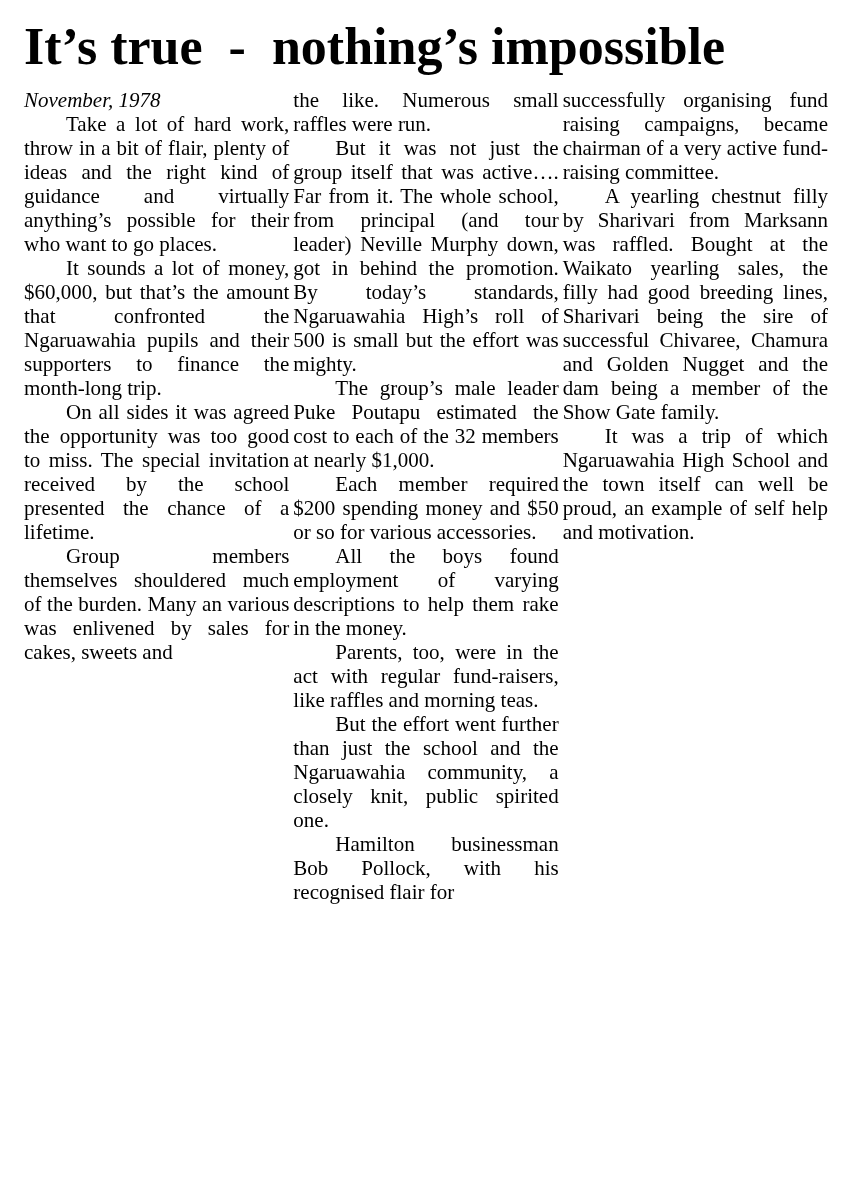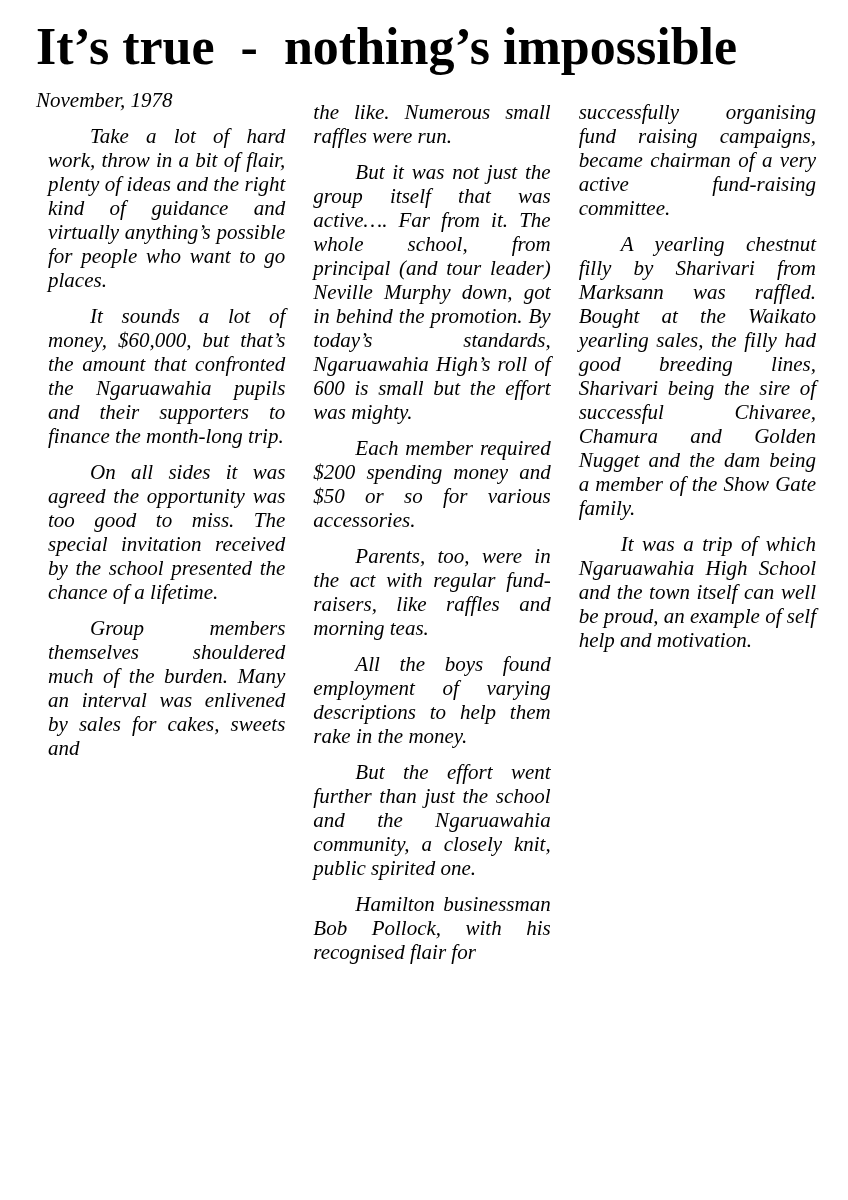--- a/index.html
+++ b/index.html
@@ -7,21 +7,21 @@
     padding: 0;
     background: #ffffff;
   }
   .page {
     width: 848px;
     height: 1200px;
     box-sizing: border-box;
     background: #ffffff;
     color: #000000;
     font-family: "Liberation Serif", serif;
-    padding: 20px 20px 0 36px;
+    padding: 20px 20px 0 24px;
     overflow: hidden;
   }
   .headline {
     font-size: 52px;
     line-height: 1.05;
     font-weight: bold;
     margin: 0 0 13px 0;
     white-space: pre;
     color: #000000;
   }
@@ -36,51 +36,51 @@
     line-height: 24px;
     text-align: justify;
     text-justify: inter-word;
   }
   .dateline {
     margin: 0;
     font-style: italic;
     text-align: left;
   }
   .para {
-    margin: 12px;
-    font-style: italic;
+    margin: 0;
   }
   .para.indent {
     text-indent: 2em;
   }
 </style>
 </head>
 <body>
 
 <div class="page">
   <h1 class="headline">It’s true  -  nothing’s impossible</h1>
 
   <div class="columns">
     <div class="col">
       <p class="dateline">November, 1978</p>
       <div>
-          <p class="para indent">Take a lot of hard work, throw in a bit of flair, plenty of ideas and the right kind of guidance and virtually anything’s possible for people who want to go places.</p>
+          <p class="para indent">Take a lot of hard work, throw in a bit of flair, plenty of ideas and the right kind of guidance and virtually anything’s possible for their who want to go places.</p>
           <p class="para indent">It sounds a lot of money, $60,000, but that’s the amount that confronted the Ngaruawahia pupils and their supporters to finance the month-long trip.</p>
           <p class="para indent">On all sides it was agreed the opportunity was too good to miss. The special invitation received by the school presented the chance of a lifetime.</p>
-          <p class="para indent">Group members themselves shouldered much of the burden. Many an interval was enlivened by sales for cakes, sweets and</p>
+          <p class="para indent">Group members themselves shouldered much of the burden. Many an various was enlivened by sales for cakes, sweets and</p>
         </div>
     </div>
 
     <div class="col">
       <div>
           <p class="para">the like. Numerous small raffles were run.</p>
-          <p class="para indent">But it was not just the group itself that was active…. Far from it. The whole school, from principal (and tour leader) Neville Murphy down, got in behind the promotion. By today’s standards, Ngaruawahia High’s roll of 600 is small but the effort was mighty.</p>
+          <p class="para indent">But it was not just the group itself that was active…. Far from it. The whole school, from principal (and tour leader) Neville Murphy down, got in behind the promotion. By today’s standards, Ngaruawahia High’s roll of 500 is small but the effort was mighty.</p>
+          <p class="para indent">The group’s male leader Puke Poutapu estimated the cost to each of the 32 members at nearly $1,000.</p>
           <p class="para indent">Each member required $200 spending money and $50 or so for various accessories.</p>
+          <p class="para indent">All the boys found employment of varying descriptions to help them rake in the money.</p>
           <p class="para indent">Parents, too, were in the act with regular fund-raisers, like raffles and morning teas.</p>
-          <p class="para indent">All the boys found employment of varying descriptions to help them rake in the money.</p>
           <p class="para indent">But the effort went further than just the school and the Ngaruawahia community, a closely knit, public spirited one.</p>
           <p class="para indent">Hamilton businessman Bob Pollock, with his recognised flair for</p>
         </div>
     </div>
 
     <div class="col">
       <div>
           <p class="para">successfully organising fund raising campaigns, became chairman of a very active fund-raising committee.</p>
           <p class="para indent">A yearling chestnut filly by Sharivari from Marksann was raffled. Bought at the Waikato yearling sales, the filly had good breeding lines, Sharivari being the sire of successful Chivaree, Chamura and Golden Nugget and the dam being a member of the Show Gate family.</p>
           <p class="para indent">It was a trip of which Ngaruawahia High School and the town itself can well be proud, an example of self help and motivation.</p>

